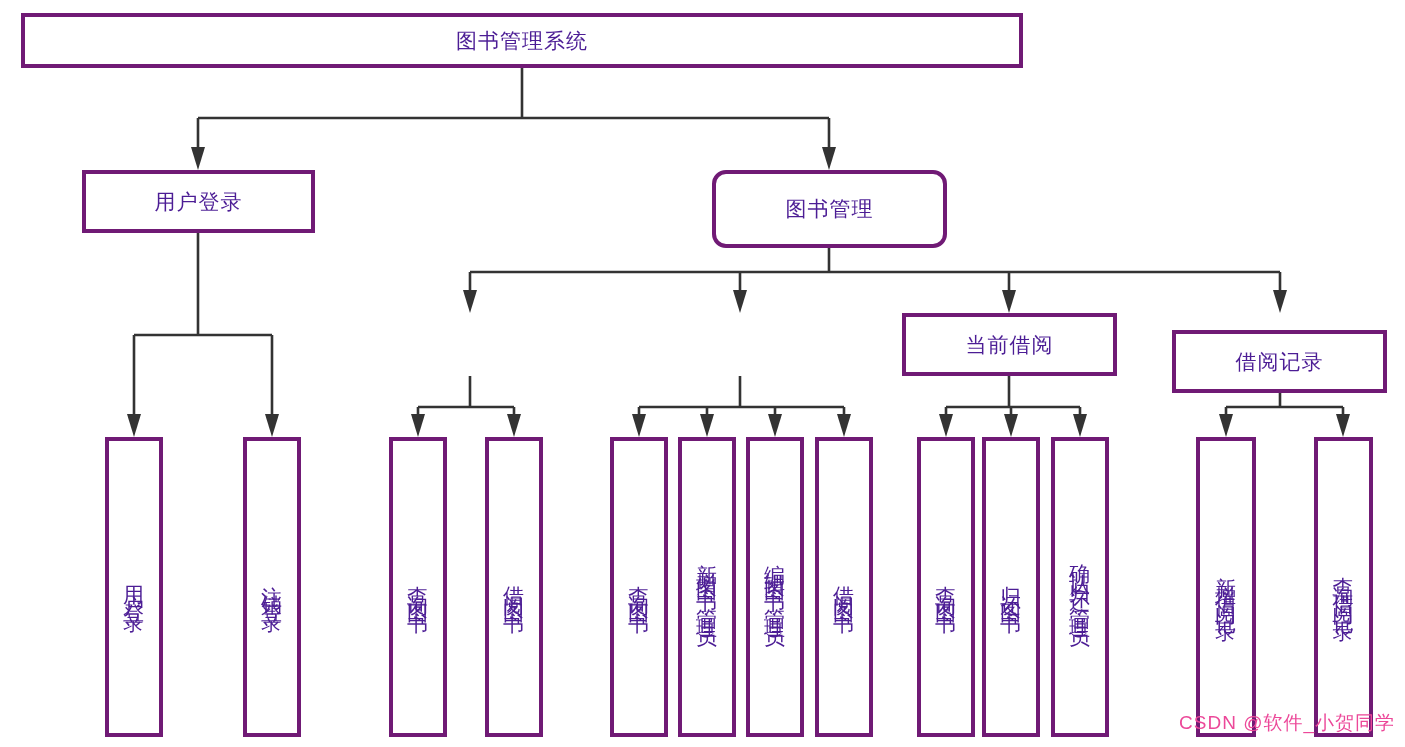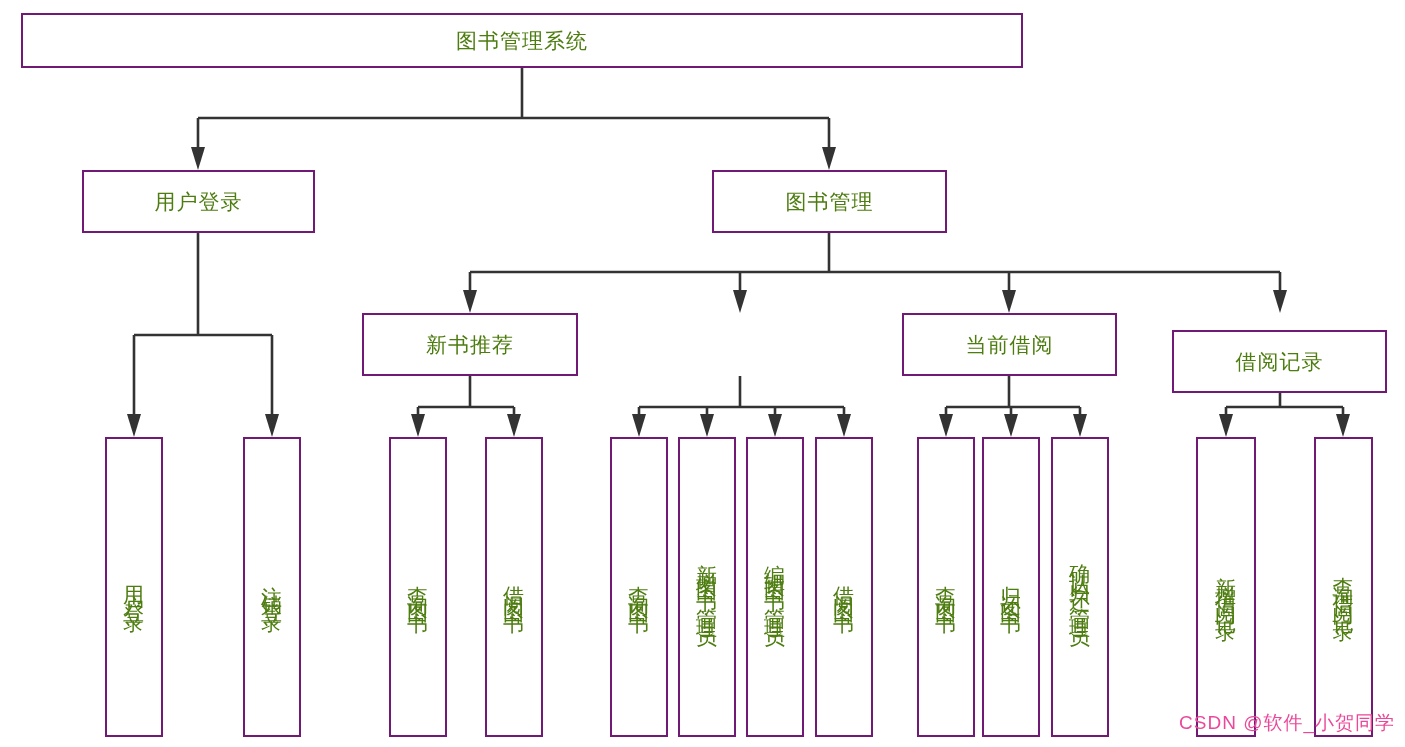--- a/index.html
+++ b/index.html
@@ -8,24 +8,24 @@
     width:1405px;height:747px;
     background:#ffffff;
     font-family:"Liberation Sans","DejaVu Sans",sans-serif;
     color:#333333;
     overflow:hidden;
   }
   #wires{position:absolute;left:0;top:0;width:1405px;height:747px;}
   .node{
     position:absolute;
     background:#ffffff;
-    border:2px solid #701a75;
+    border:4px solid #701a75;
     box-sizing:border-box;
     display:flex;align-items:center;justify-content:center;
-    color:#4d7c0f;
+    color:#4c1d95;
   }
   .h-node{font-size:21px;letter-spacing:1px;white-space:nowrap;}
   .v-node span{
     writing-mode:vertical-rl;
     text-orientation:mixed;
     font-size:21px;
     letter-spacing:9px;
     line-height:1;
     white-space:nowrap;
   }
@@ -88,27 +88,24 @@
     </g>
   </svg>
 
   <div class="node h-node" style="left:21px;top:13px;width:1002px;height:55px;">
     <span>图书管理系统</span>
   </div>
 
   <div class="node h-node" style="left:82px;top:170px;width:233px;height:63px;">
     <span>用户登录</span>
   </div>
-  <div class="node h-node" style="left:712px;top:170px;width:235px;height:63px;">
+  <div class="node h-node" style="left:712px;top:170px;width:235px;height:78px;border-radius:14px;">
     <span>图书管理</span>
   </div>
 
-  <div class="node h-node" style="left:362px;top:313px;width:216px;height:63px;">
-    <span>新书推荐</span>
-  </div>
   <div class="node h-node" style="left:902px;top:313px;width:215px;height:63px;">
     <span>当前借阅</span>
   </div>
   <div class="node h-node" style="left:1172px;top:330px;width:215px;height:63px;">
     <span>借阅记录</span>
   </div>
 
   <div class="node v-node" style="left:105px;top:437px;width:58px;height:300px;">
     <span>用户登录</span>
   </div>

